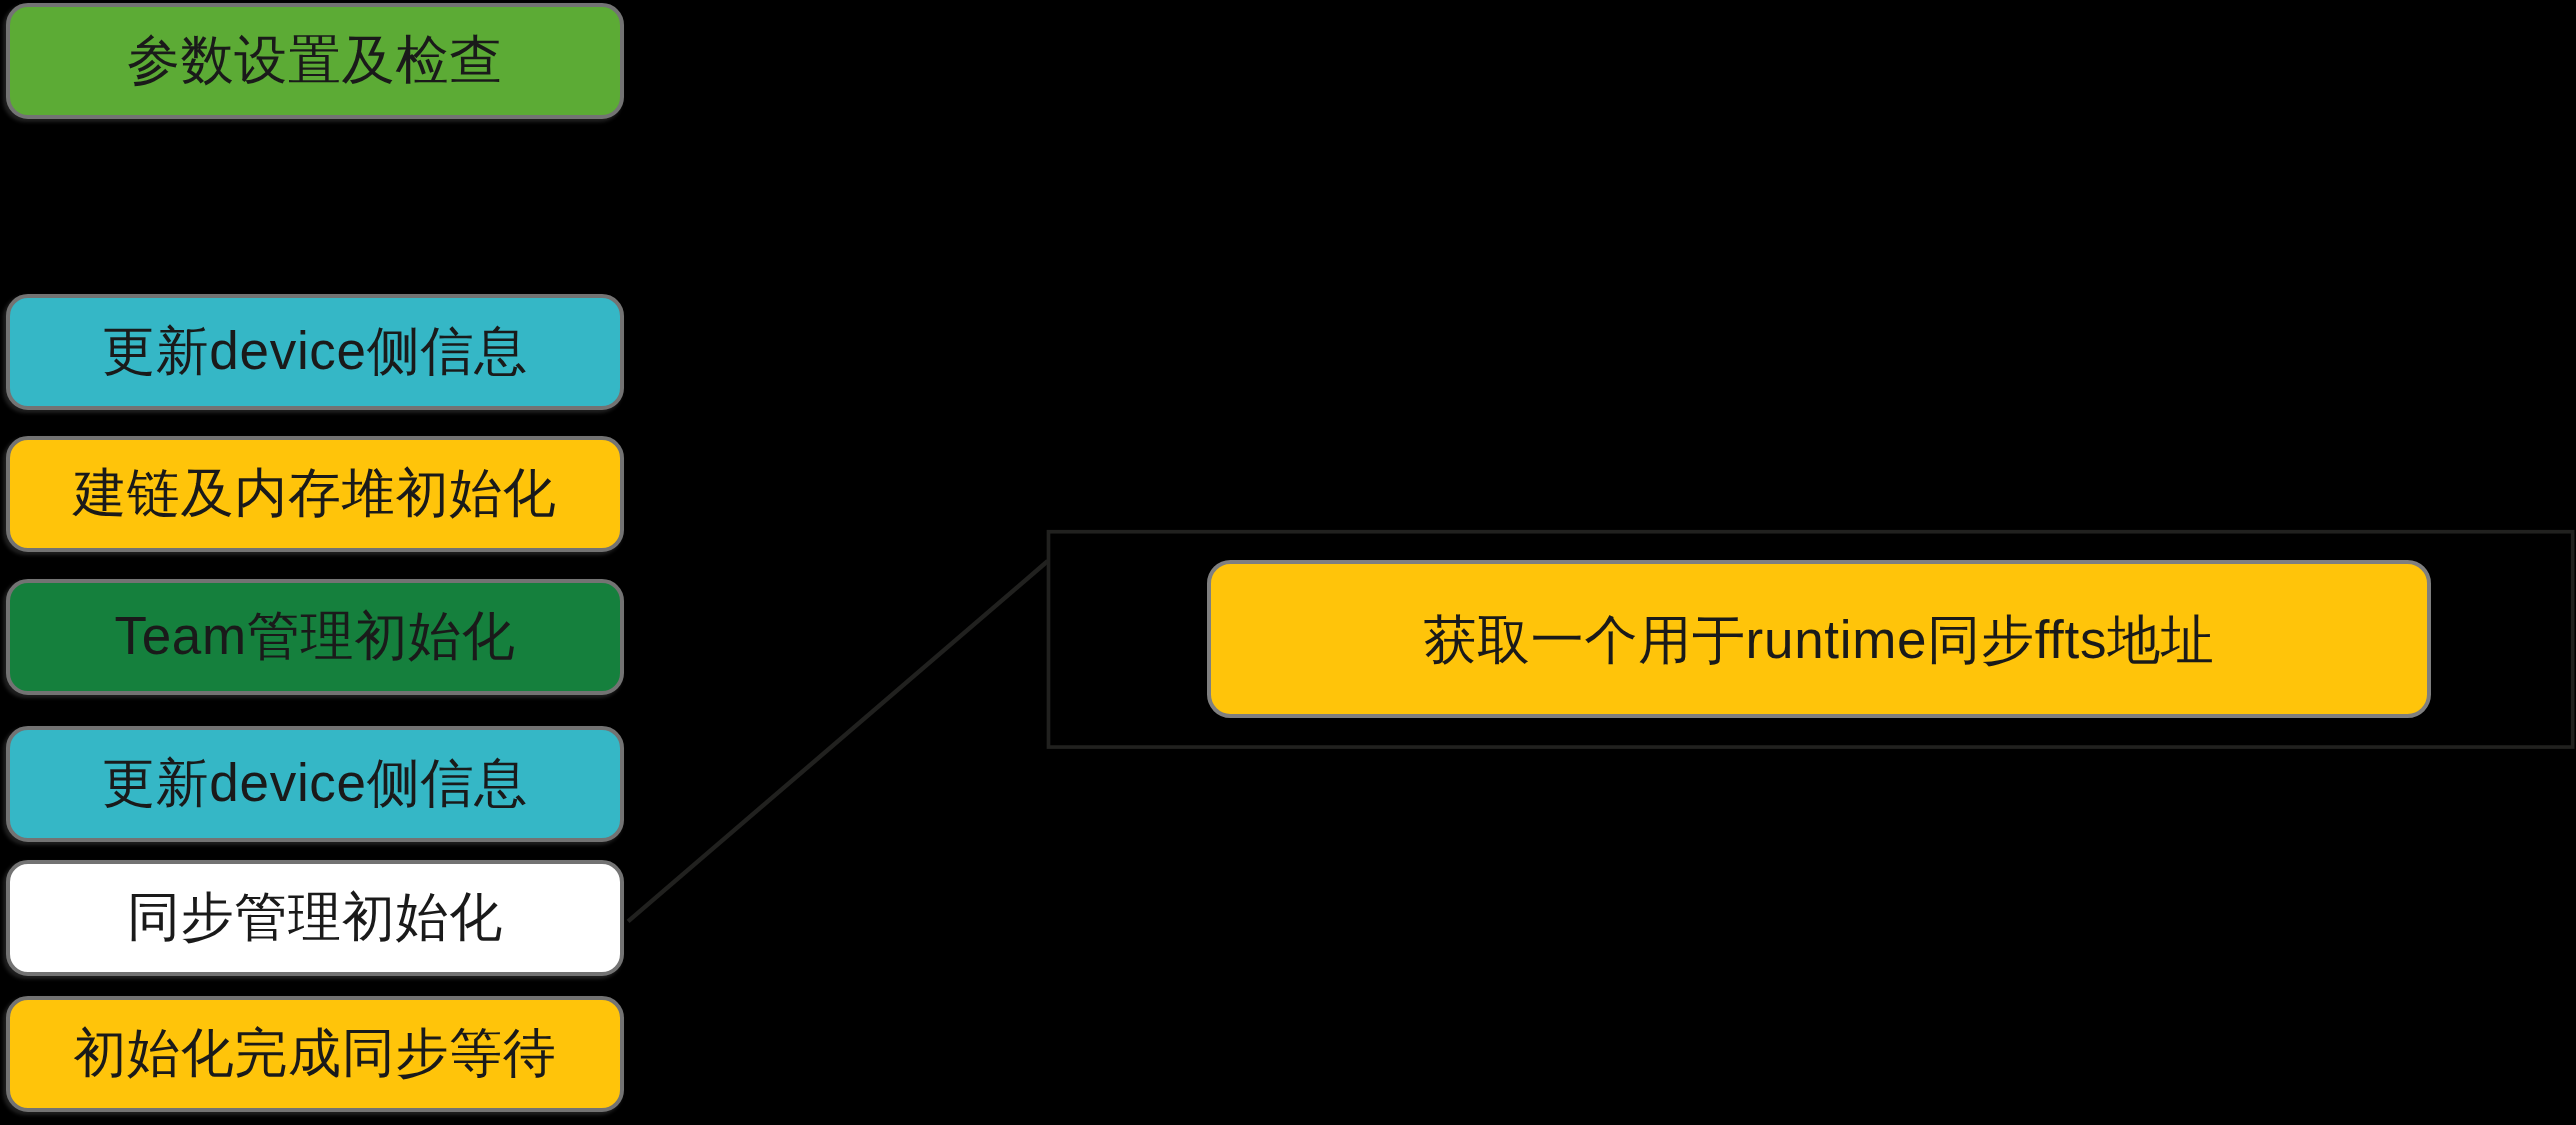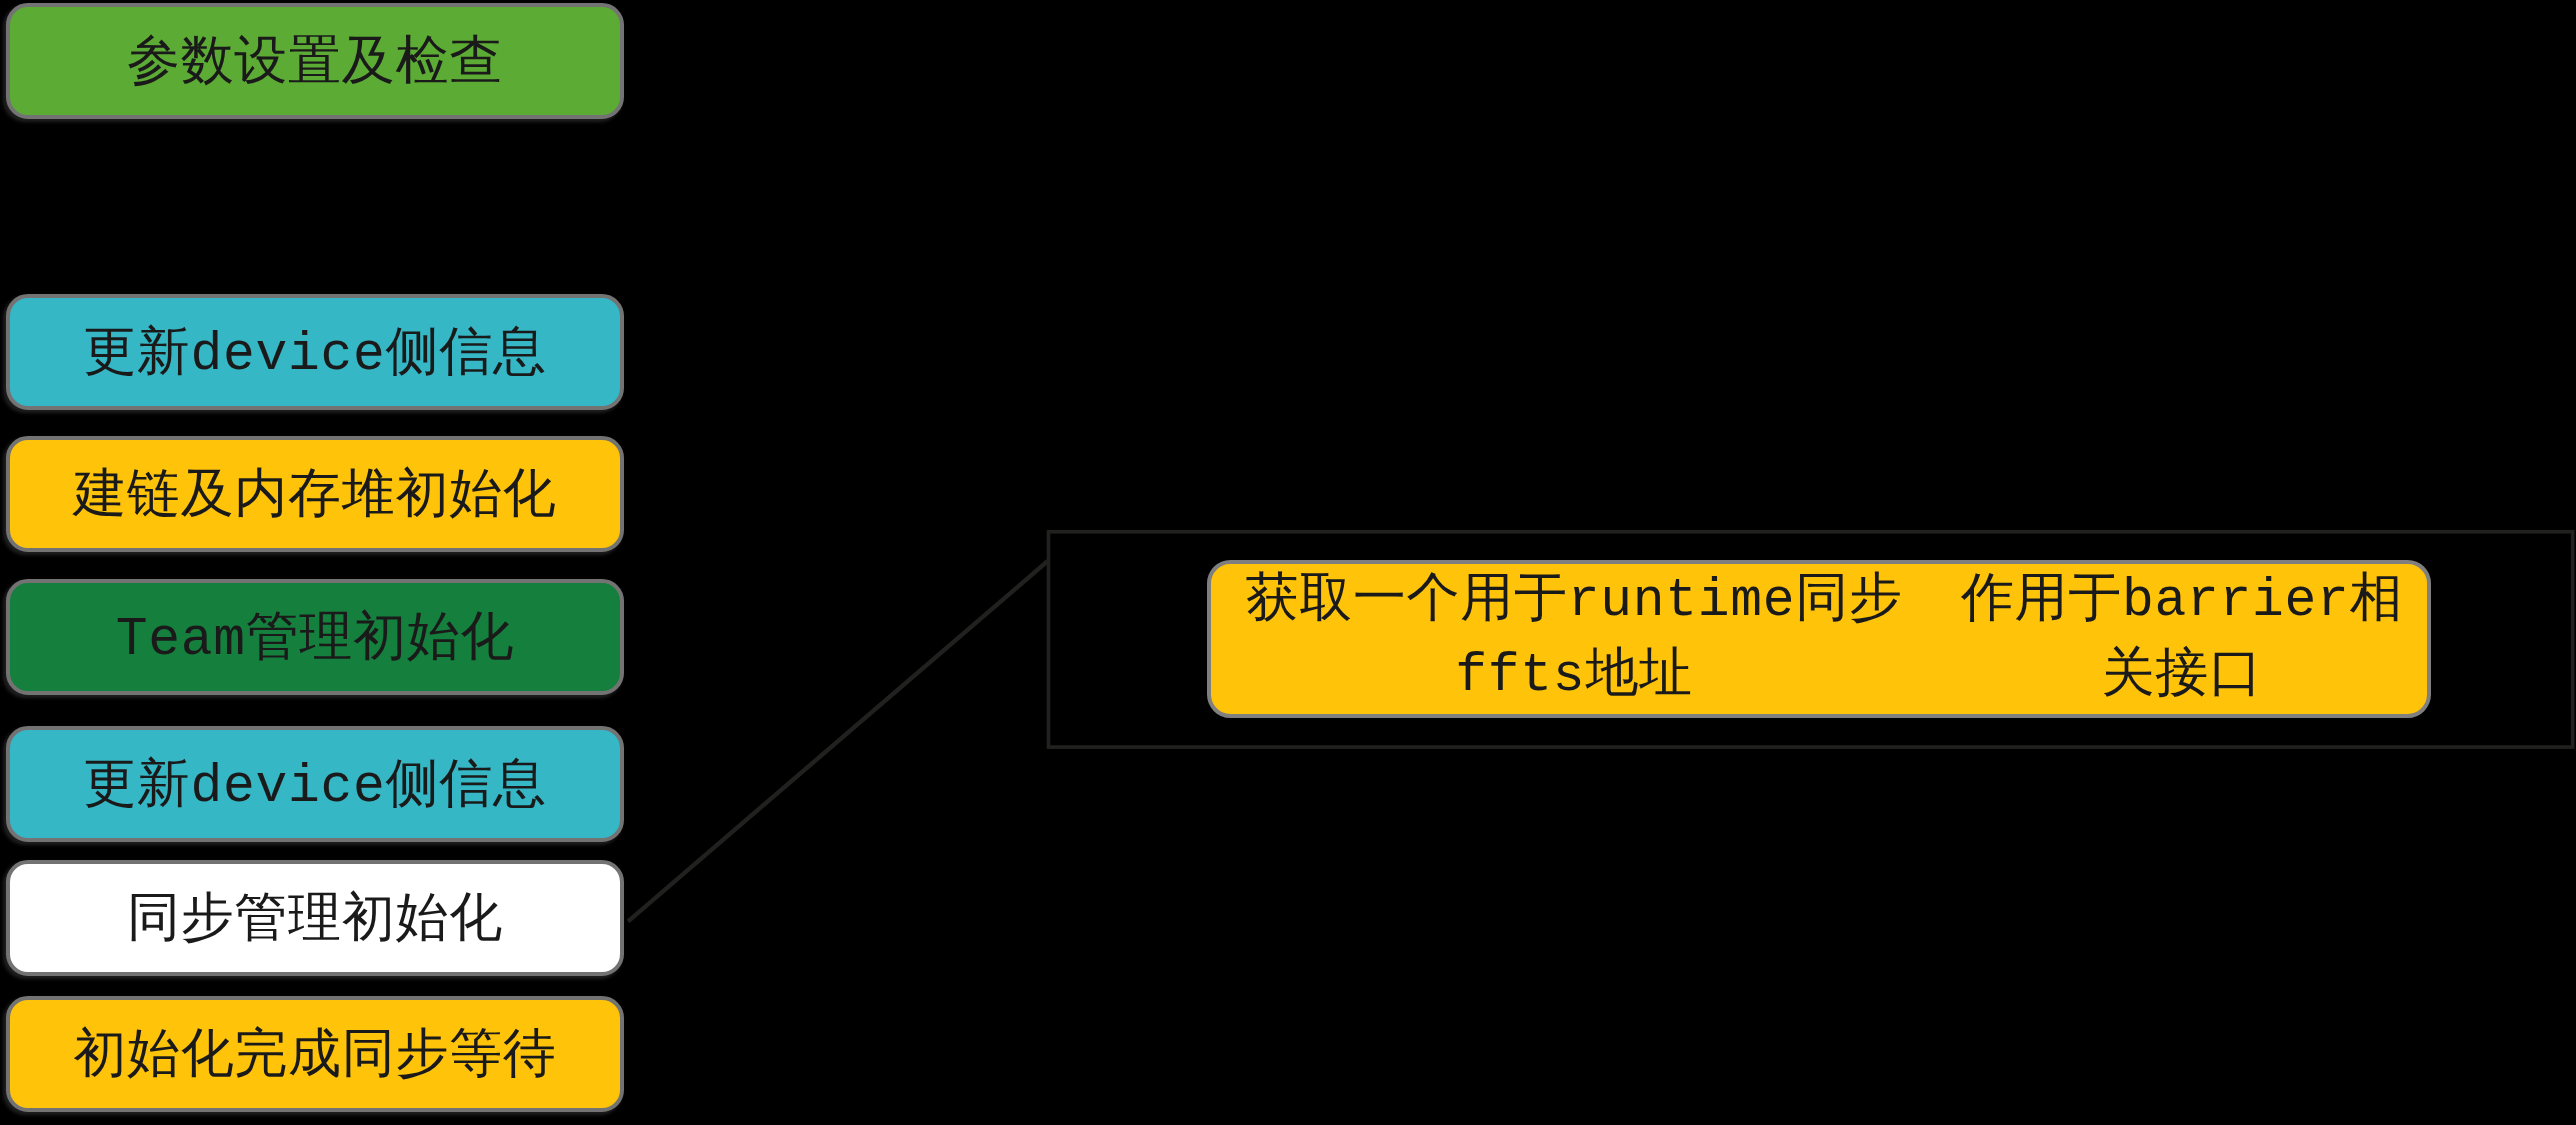--- a/index.html
+++ b/index.html
@@ -6,21 +6,21 @@
     margin: 0;
     padding: 0;
     background: #000000;
   }
   #canvas {
     position: relative;
     width: 2576px;
     height: 1125px;
     background: #000000;
     overflow: hidden;
-    font-family: Liberation Mono, monospace;
+    font-family: Liberation Sans, sans-serif;
   }
   .flow-step {
     position: absolute;
     left: 5.9px;
     width: 618px;
     height: 116px;
     box-sizing: border-box;
     border: 4.4px solid #737373;
     border-radius: 22px;
     display: flex;
@@ -95,17 +95,16 @@
     <span>初始化完成同步等待</span>
   </div>
 
   <svg id="connector-svg" viewBox="0 0 3516 1536" xmlns="http://www.w3.org/2000/svg">
     <line x1="857" y1="1258" x2="1430" y2="766" stroke-width="6" stroke="#21211F"></line>
     <rect x="1431" y="726" width="2081" height="294" fill="none" stroke-width="5" stroke="#21211F"></rect>
   </svg>
 
   <div class="callout-box" style="background: rgb(255, 196, 10);">
     <span>获取一个用于runtime同步ffts地址</span>
-    <span>作用于barrier相关接口</span>
   </div>
 
 </div>
 
 
 </body></html>

